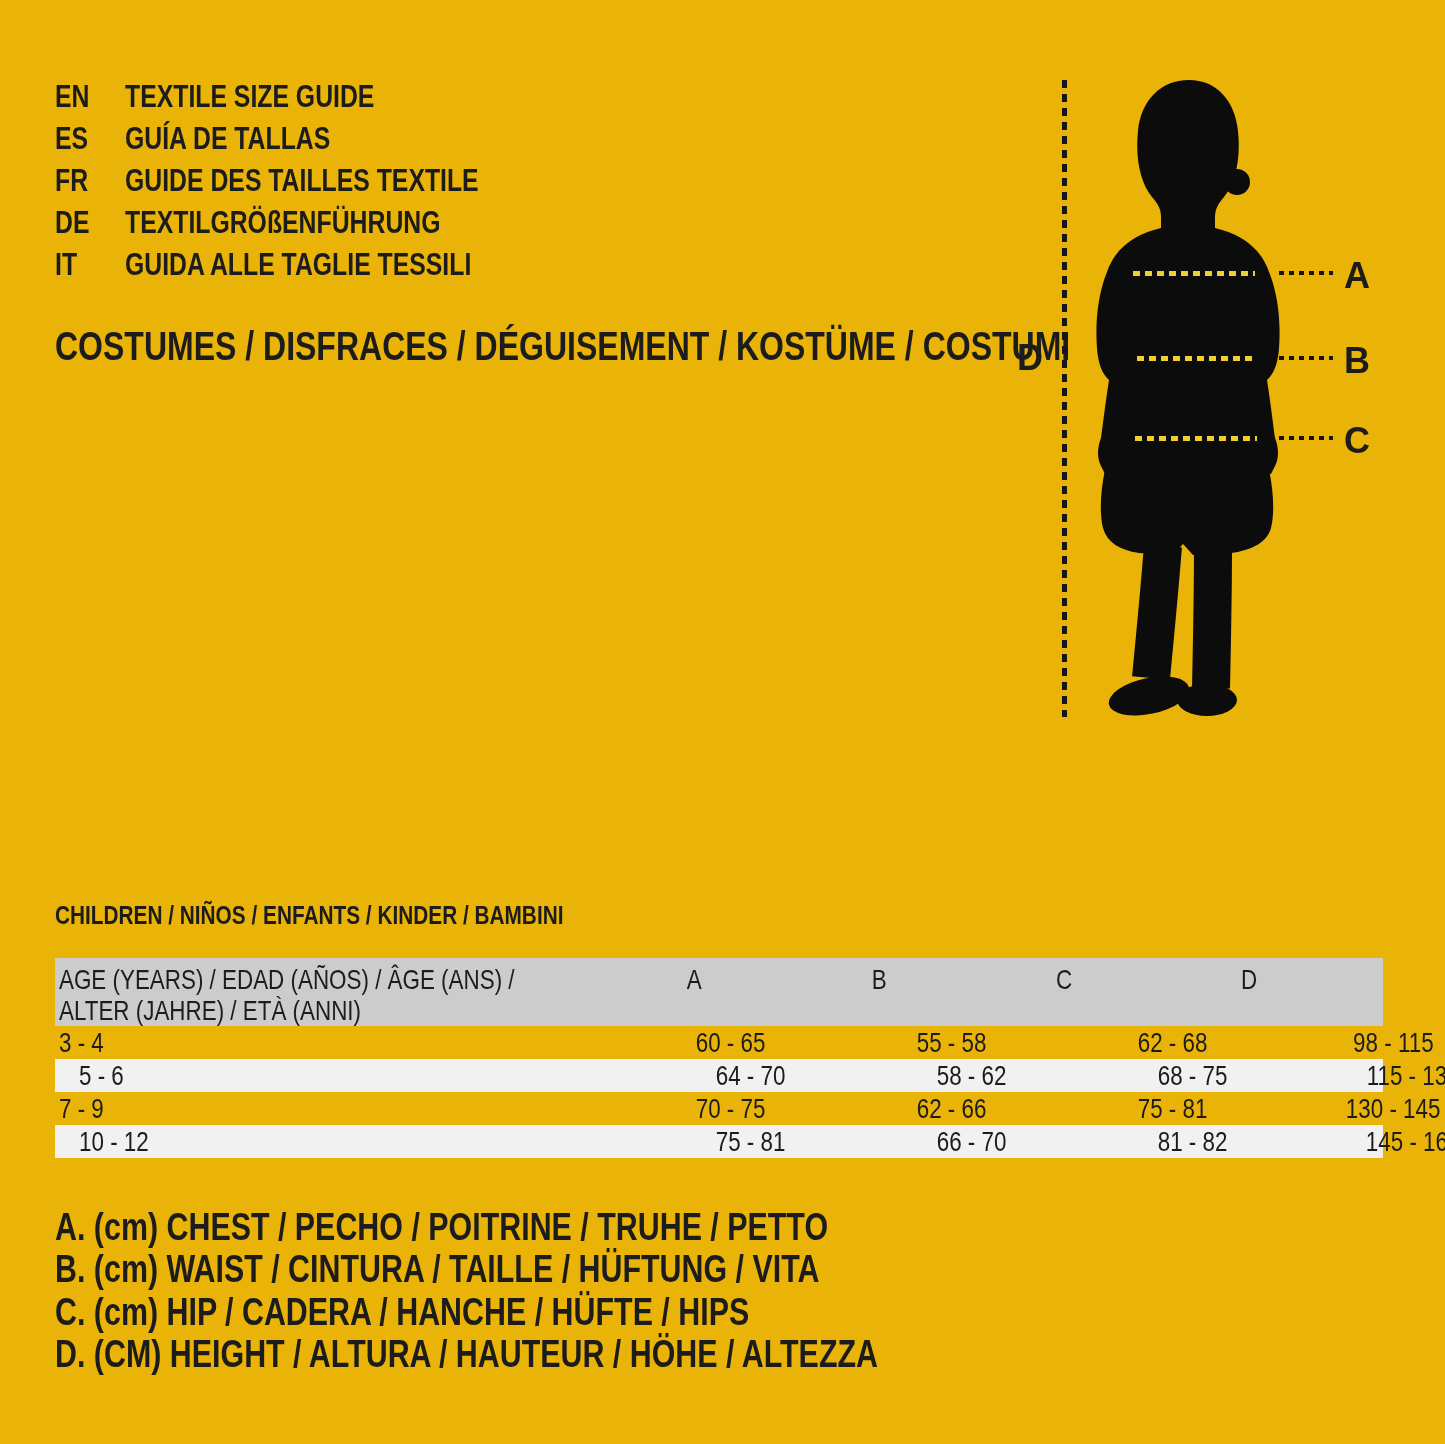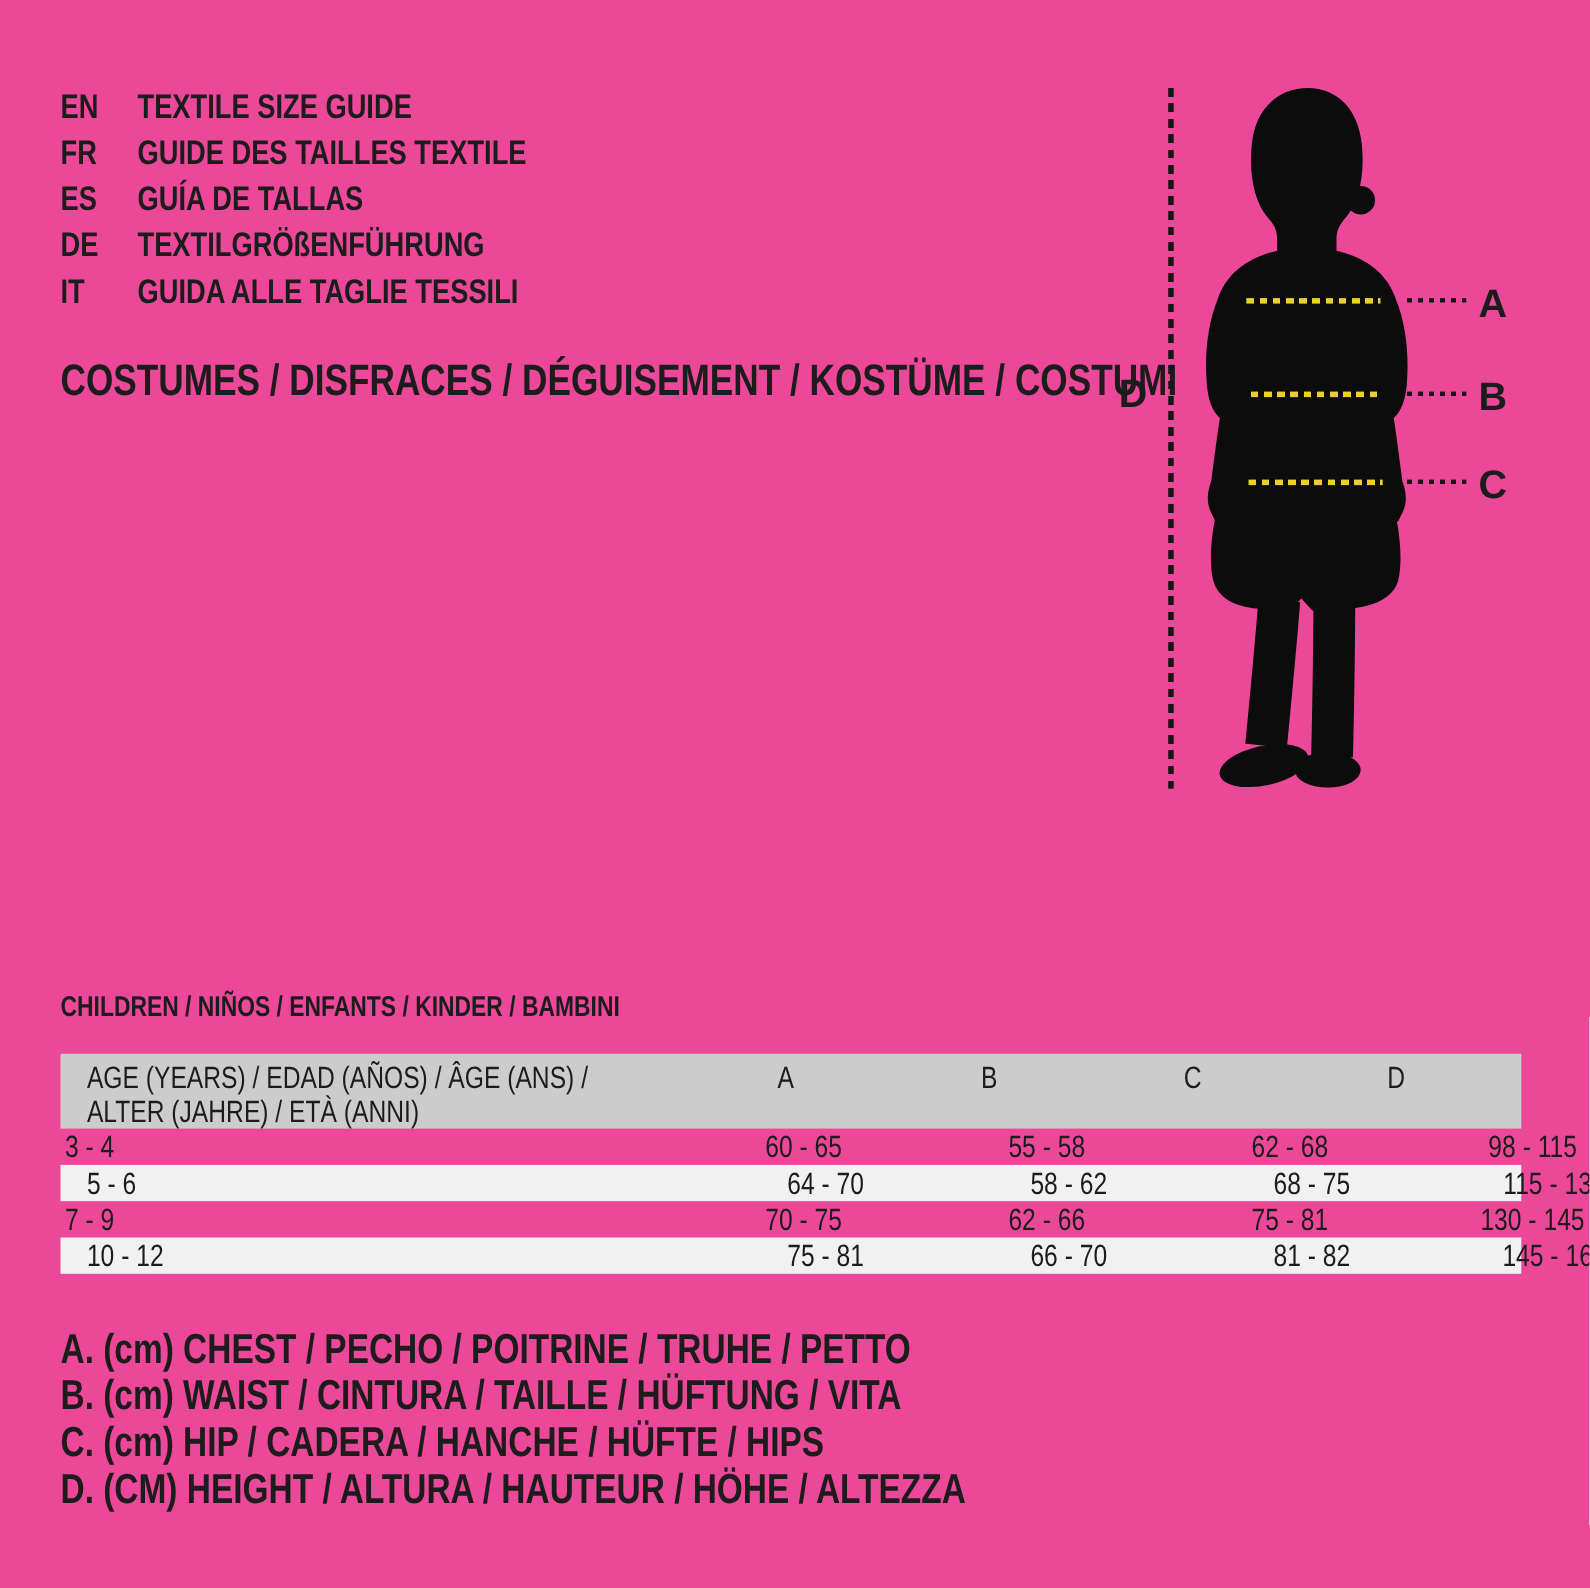--- a/index.html
+++ b/index.html
@@ -1,17 +1,17 @@
 <!DOCTYPE html>
 <html style="--dash-color: #EDCF2F; --silhouette-color: #0c0c0c; --header-bg: #cccccc; --row-alt-bg: #f1f1f1;"><head>
 <meta charset="utf-8">
 <style>
   html,body{margin:0;padding:0;background:#fff;}
   .canvas{
-    position:relative;width:1445px;height:1444px;background:#ec4899;overflow:hidden;
+    position:relative;width:1445px;height:1444px;background:#eab308;overflow:hidden;
     font-family:"Liberation Sans","DejaVu Sans",sans-serif;color:#1c1c1c;
   }
   
   .cond{display:inline-block;transform:scaleX(0.8);transform-origin:0 50%;white-space:nowrap;}
   .cond-c{display:inline-block;transform:scaleX(0.8);transform-origin:50% 50%;white-space:nowrap;}
 
   
   .lang-list{position:absolute;left:55px;top:76px;}
   .lang-row{display:flex;height:42px;align-items:center;font-size:31px;font-weight:700;}
   .lang-code{width:70px;flex:0 0 70px;}
@@ -30,21 +30,21 @@
   .mline-black{position:absolute;height:4px;
     background:repeating-linear-gradient(90deg,#161616 0 5px,transparent 5px 10px);}
   .mline-label{position:absolute;left:1344px;width:40px;font-size:36px;font-weight:700;}
 
   
   .section-title{position:absolute;left:55px;top:900px;font-size:26px;font-weight:700;}
 
   
   .size-table{position:absolute;left:55px;top:958px;width:1328px;font-size:28px;}
   .t-grid{display:grid;grid-template-columns:547px 185px 185px 185px 185px 41px;}
-  .t-header{background:var(--header-bg,#cccccc);height:68px;align-items:start;padding-left:20px;}
+  .t-header{background:var(--header-bg,#cccccc);height:68px;align-items:start;}
   .t-header .age-cell{padding:6px 0 0 4px;line-height:31px;}
   .t-header .col-cell{padding-top:6px;text-align:center;}
   .t-row{height:33px;align-items:center;gap:36px;}
   .t-row .age-cell{padding-left:4px;}
   .t-row .col-cell{text-align:center;}
   .t-row.alt{background:var(--row-alt-bg,#f1f1f1);padding-left:20px;}
   .t-grid>div{overflow:visible;}
 
   
   .legend{position:absolute;left:55px;top:1206px;}
@@ -54,26 +54,26 @@
 <body>
 
 <div class="canvas">
 
   <div class="lang-list">
     <div class="lang-row">
       <span class="lang-code"><span class="cond">EN</span></span>
       <span class="cond">TEXTILE SIZE GUIDE</span>
     </div>
     <div class="lang-row">
+      <span class="lang-code"><span class="cond">ES</span></span>
+      <span class="cond">GUÍA DE TALLAS</span>
+    </div>
+    <div class="lang-row">
       <span class="lang-code"><span class="cond">FR</span></span>
       <span class="cond">GUIDE DES TAILLES TEXTILE</span>
-    </div>
-    <div class="lang-row">
-      <span class="lang-code"><span class="cond">ES</span></span>
-      <span class="cond">GUÍA DE TALLAS</span>
     </div>
     <div class="lang-row">
       <span class="lang-code"><span class="cond">DE</span></span>
       <span class="cond">TEXTILGRÖßENFÜHRUNG</span>
     </div>
     <div class="lang-row">
       <span class="lang-code"><span class="cond">IT</span></span>
       <span class="cond">GUIDA ALLE TAGLIE TESSILI</span>
     </div>
   </div>

